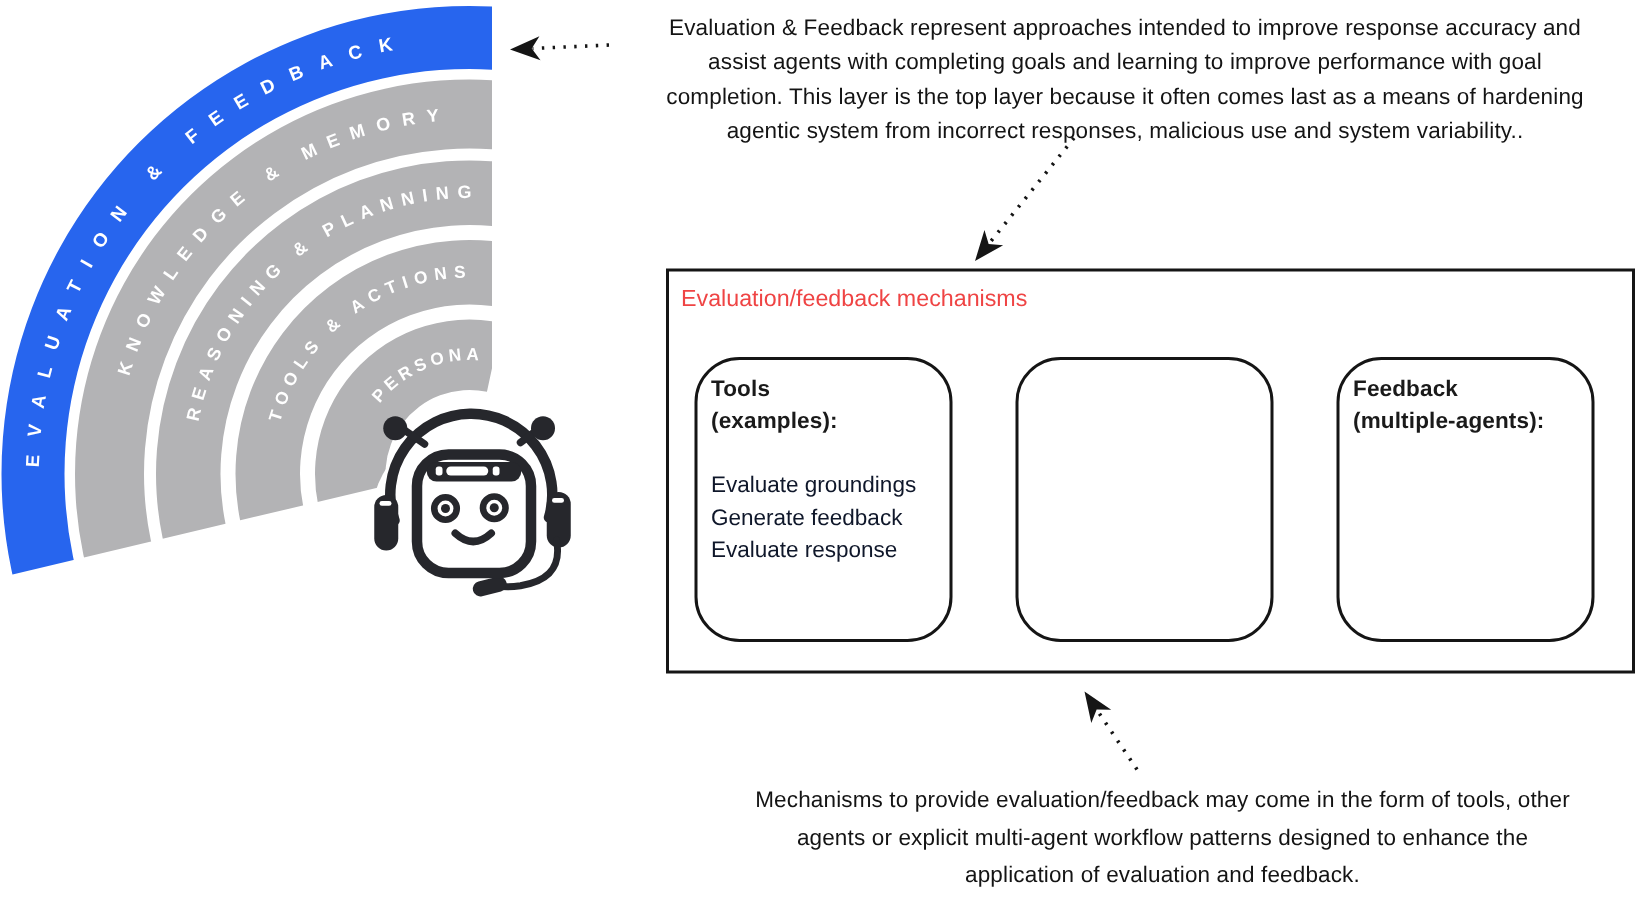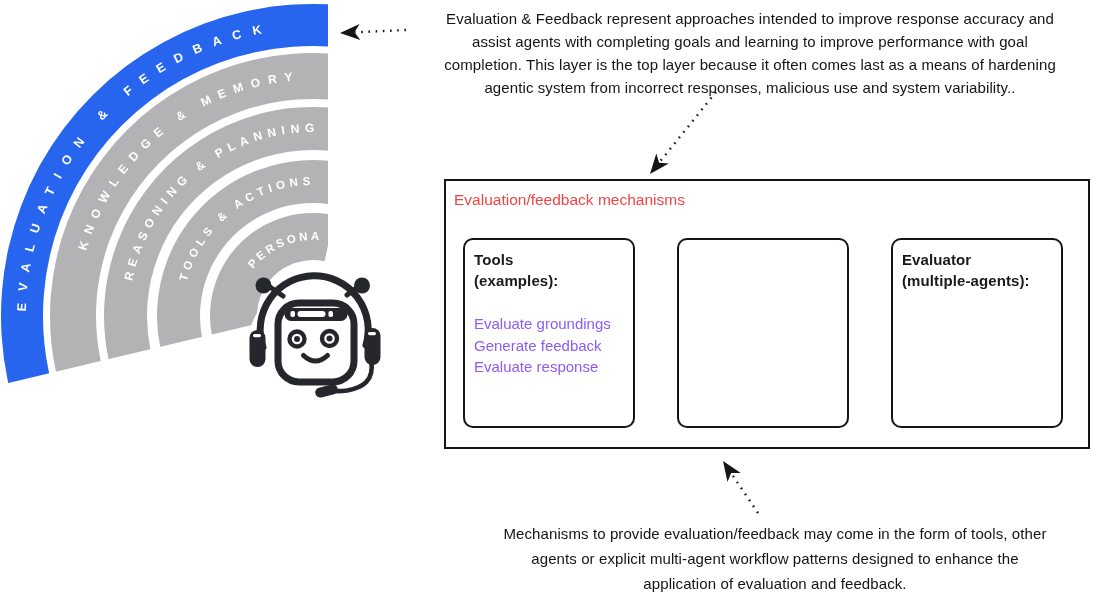--- a/index.html
+++ b/index.html
@@ -14,26 +14,26 @@
   }
   .top-note{left:395px;top:7px;width:710px;}
   .bottom-note{left:425px;top:521px;width:700px;line-height:25px;}
   .mech-box{
     position:absolute;z-index:2;left:444px;top:179px;width:646px;height:270px;
     border:2px solid #151515;background:#ffffff;box-sizing:border-box;
   }
   .mech-title{position:absolute;left:8px;top:10px;font-size:15.5px;color:#ef4444;}
   .cards{position:absolute;left:17px;top:57px;display:flex;gap:42px;}
   .card{
-    width:172px;height:190px;border:2.2px solid #151515;border-radius:10px;
+    width:172px;height:190px;border:2.2px solid #151515;border-radius:30px;
     box-sizing:border-box;padding:10px 8px 0 9px;background:#fff;
     font-size:15px;color:#1a1a1a;
   }
   .card-heading{font-weight:bold;white-space:pre-line;line-height:20.5px;letter-spacing:0.1px;}
-  .card-items{white-space:pre-line;margin-top:22px;line-height:21.5px;color:#8b5cf6;}
+  .card-items{white-space:pre-line;margin-top:22px;line-height:21.5px;color:#0f172a;}
 </style>
 </head>
 <body>
 
 <div class="stage">
 
   <svg id="gfx" width="1100" height="606" viewBox="0 0 1100 606">
     <defs>
       <clipPath id="ringClip">
         <polygon points="0,0 328,0 328,307 0,385"></polygon>
@@ -105,21 +105,21 @@
         <div class="card">
           <div class="card-heading">Tools
 (examples):</div>
           <div class="card-items">Evaluate groundings
 Generate feedback
 Evaluate response</div>
         </div>
         <div class="card">
         </div>
         <div class="card">
-          <div class="card-heading">Evaluator
+          <div class="card-heading">Feedback
 (multiple-agents):</div>
         </div>
       </div>
   </div>
 
   <div class="note bottom-note">Mechanisms to provide evaluation/feedback may come in the form of tools, other
 agents or explicit multi-agent workflow patterns designed to enhance the
 application of evaluation and feedback.</div>
 </div>
 

